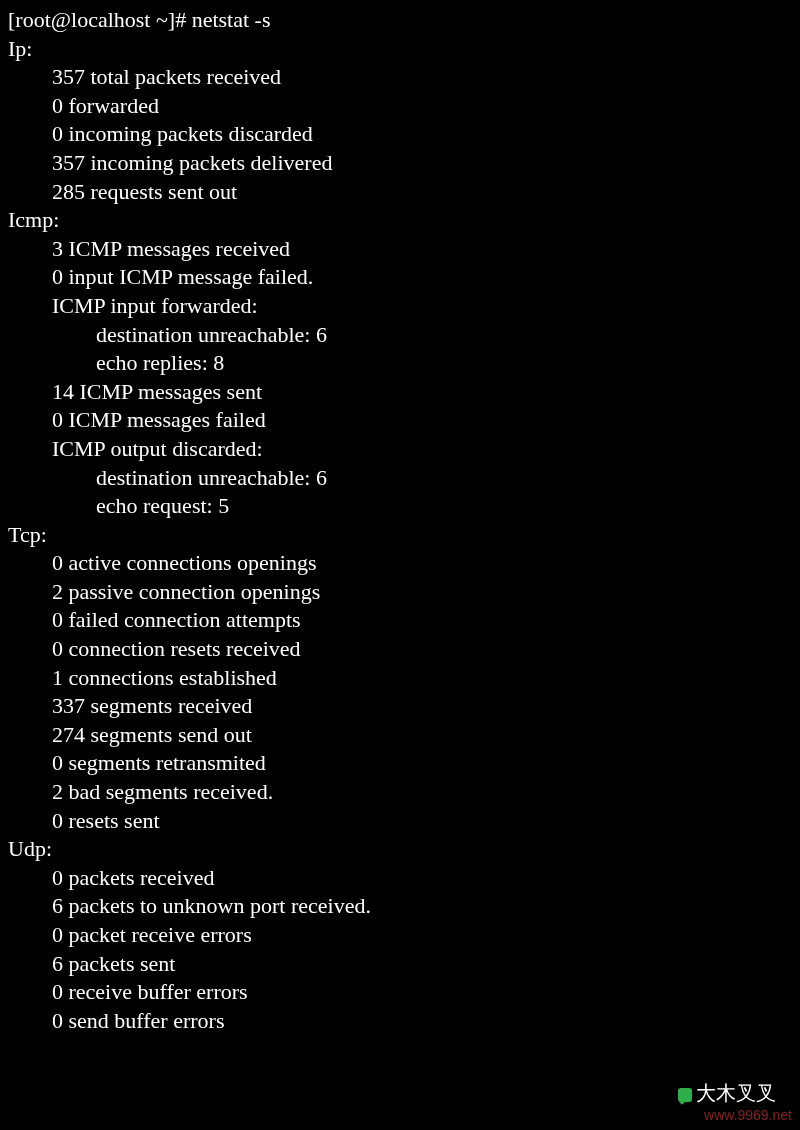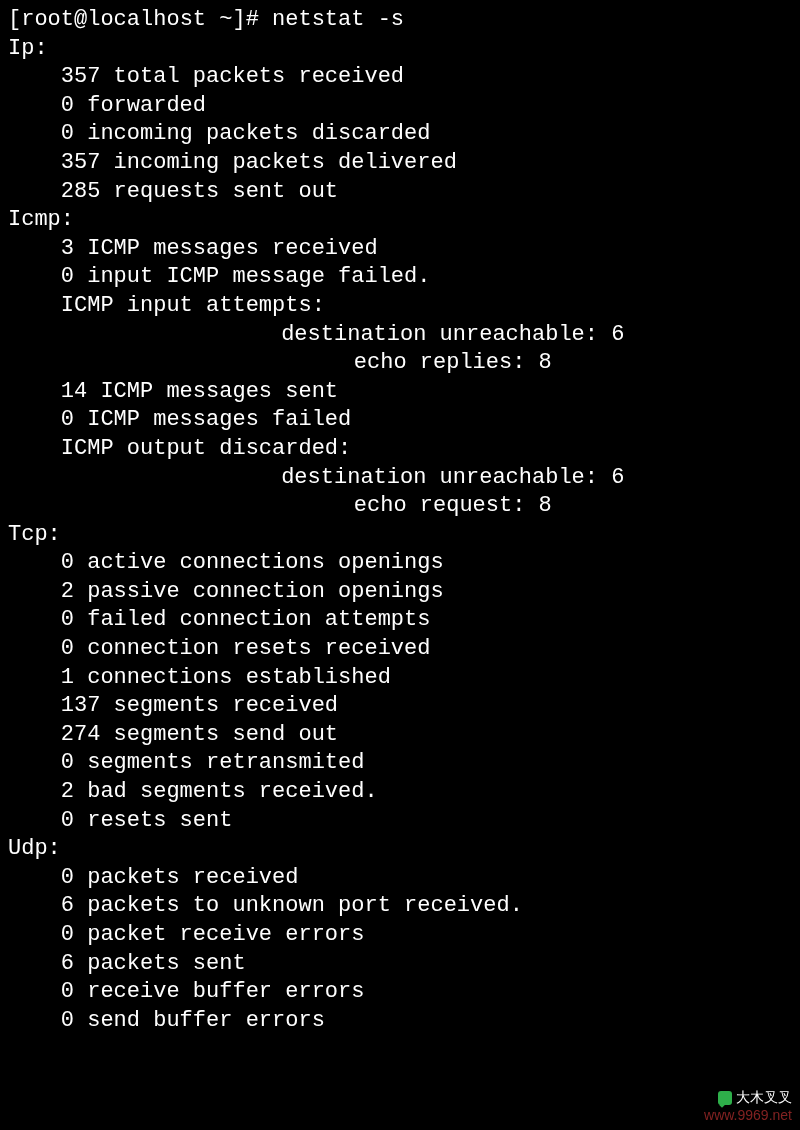--- a/index.html
+++ b/index.html
@@ -5,28 +5,28 @@
     * { margin: 0; padding: 0; box-sizing: border-box; }
     body {
       background: #000;
       color: #fff;
       font-family: 'Courier New', Courier, monospace;
       font-size: 22px;
       line-height: 1.3;
       padding: 6px 8px;
       width: 800px;
     }
-    .line { white-space: pre; }
+    .line { white-space: pre; font-family: Liberation Serif, serif; }
     .indent1 { padding-left: 4ch; }
-    .indent2 { padding-left: 8ch; text-align: center; }
+    .indent2 { padding-left: 8ch; }
     .watermark {
       position: fixed;
-      right: 8px;
+      right: 24px;
       bottom: 24px;
-      font-size: 14px;
+      font-size: 20px;
       color: #fff;
       font-family: sans-serif;
     }
     .watermark .bubble {
       display: inline-block;
       width: 14px;
       height: 14px;
       background: #2eaf4a;
       border-radius: 3px;
       margin-right: 4px;
@@ -60,36 +60,36 @@
 <div class="line">Ip:</div>
 <div class="line indent1">357 total packets received</div>
 <div class="line indent1">0 forwarded</div>
 <div class="line indent1">0 incoming packets discarded</div>
 <div class="line indent1">357 incoming packets delivered</div>
 <div class="line indent1">285 requests sent out</div>
 
 <div class="line">Icmp:</div>
 <div class="line indent1">3 ICMP messages received</div>
 <div class="line indent1">0 input ICMP message failed.</div>
-<div class="line indent1">ICMP input attempts:</div>
+<div class="line indent1">ICMP input forwarded:</div>
 <div class="line indent2">destination unreachable: 6</div>
 <div class="line indent2">echo replies: 8</div>
 <div class="line indent1">14 ICMP messages sent</div>
 <div class="line indent1">0 ICMP messages failed</div>
 <div class="line indent1">ICMP output discarded:</div>
 <div class="line indent2">destination unreachable: 6</div>
-<div class="line indent2">echo request: 8</div>
+<div class="line indent2">echo request: 5</div>
 
 <div class="line">Tcp:</div>
 <div class="line indent1">0 active connections openings</div>
 <div class="line indent1">2 passive connection openings</div>
 <div class="line indent1">0 failed connection attempts</div>
 <div class="line indent1">0 connection resets received</div>
 <div class="line indent1">1 connections established</div>
-<div class="line indent1">137 segments received</div>
+<div class="line indent1">337 segments received</div>
 <div class="line indent1">274 segments send out</div>
 <div class="line indent1">0 segments retransmited</div>
 <div class="line indent1">2 bad segments received.</div>
 <div class="line indent1">0 resets sent</div>
 
 <div class="line">Udp:</div>
 <div class="line indent1">0 packets received</div>
 <div class="line indent1">6 packets to unknown port received.</div>
 <div class="line indent1">0 packet receive errors</div>
 <div class="line indent1">6 packets sent</div>

